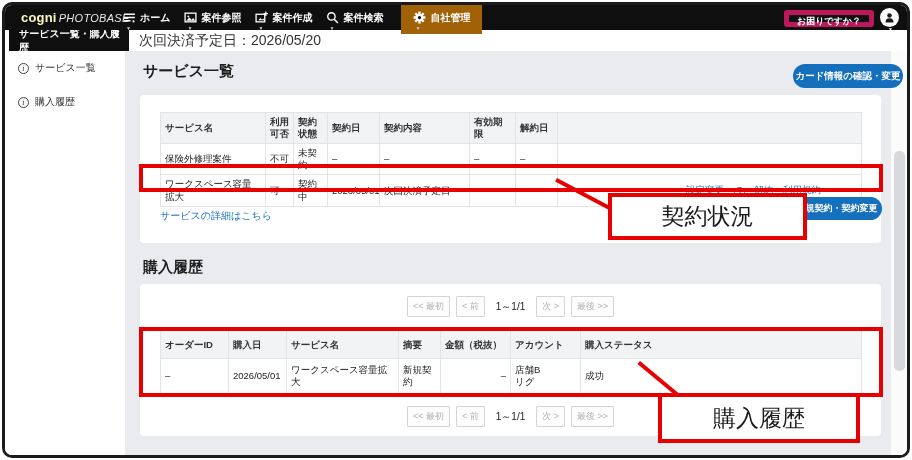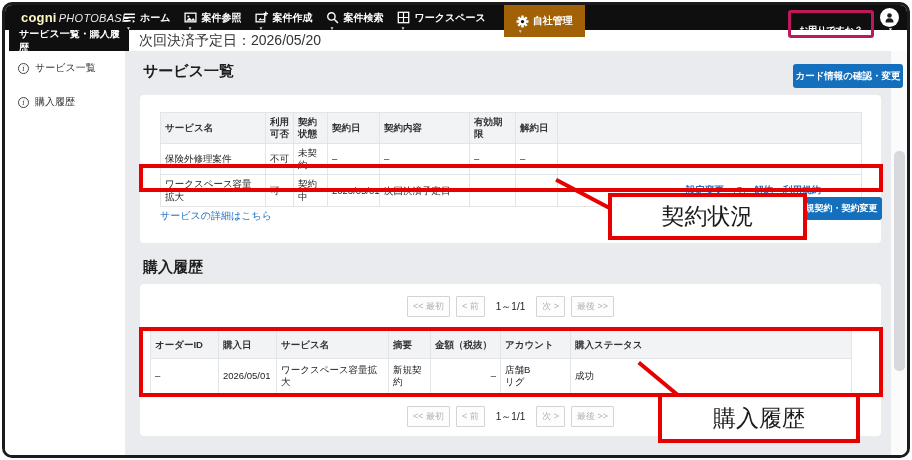--- a/index.html
+++ b/index.html
@@ -5,62 +5,62 @@
   * { margin:0; padding:0; box-sizing:border-box; }
   html,body { width:912px; height:460px; background:#fff; font-family:"Liberation Sans", sans-serif; }
   .canvas { position:relative; width:912px; height:460px; background:#fff; overflow:hidden; }
   .frame { position:absolute; inset:2px; border:3px solid #1b1b1b; border-radius:10px; background:#fff; overflow:hidden; }
 
   
   .topnav { position:absolute; left:0; top:0; right:0; height:25px; background:#0f0f0f; display:flex; align-items:stretch; z-index:3; overflow:visible; }
   .logo { display:flex; align-items:center; padding-left:16px; width:118px; cursor:pointer; }
   .logo-a { color:#fef9c3; font-weight:bold; font-size:13px; letter-spacing:.2px; }
   .logo-b { color:#e8e8e8; font-style:italic; font-size:11px; margin-left:2px; letter-spacing:.3px; }
-  .nav { display:flex; align-items:flex-start; gap:14px; }
+  .nav { display:flex; align-items:center; gap:14px; }
   .nav-item { position:relative; display:flex; align-items:center; gap:4px; color:#fff; font-size:10px; font-weight:bold; height:25px; cursor:pointer; }
   .nav-item.active { background:#a16207; height:32px; padding:0 12px; margin-left:4px; }
   .nav-caret { position:absolute; left:3px; bottom:-1px; font-size:5px; color:#cfcfcf; line-height:1; }
   .nav-item.active .nav-caret { left:14px; bottom:3px; }
   .nicon { display:inline-flex; width:13px; height:13px; }
   .nicon svg { width:13px; height:13px; }
-  .help-btn { position:absolute; right:33px; top:5px; height:17px; padding:11px 8px; background:transparent; border:3px solid #be185d; border-radius:3px; color:#fff; font-size:9px; font-weight:bold; font-family:"Liberation Sans",sans-serif; cursor:pointer; }
+  .help-btn { position:absolute; right:33px; top:5px; height:17px; padding:0 8px; background:transparent; border:5px solid #be185d; border-radius:3px; color:#fff; font-size:9px; font-weight:bold; font-family:"Liberation Sans",sans-serif; cursor:pointer; }
   .avatar { position:absolute; right:8px; top:3px; width:19px; height:19px; border-radius:50%; background:#fff; display:flex; align-items:center; justify-content:center; cursor:pointer; }
   .avatar svg { width:13px; height:13px; }
   .avatar-caret { position:absolute; right:14px; top:22px; font-size:5px; color:#fff; line-height:1; }
 
   
   .side-title { position:absolute; left:4px; top:25px; width:120px; height:21px; background:#0f0f0f; color:#fff; font-size:10px; font-weight:bold; display:flex; align-items:center; padding-left:10px; z-index:2; }
   .topbar-white { position:absolute; left:120px; top:25px; right:0; height:21px; background:#fff; display:flex; align-items:center; padding-left:14px; font-size:14px; color:#333; z-index:1; }
   .sidebar { position:absolute; left:0; top:46px; width:120px; bottom:0; background:#fff; z-index:1; }
   .side-item { display:flex; align-items:center; gap:6px; padding:10px 0 10px 13px; font-size:10px; color:#333; cursor:pointer; }
   .info-ic { display:inline-flex; align-items:center; justify-content:center; width:11px; height:11px; border:1px solid #444; border-radius:50%; font-size:7.5px; font-family:"DejaVu Serif",serif; font-style:italic; color:#444; flex:0 0 auto; }
 
   
   .main-bg { position:absolute; left:120px; top:46px; right:16px; bottom:0; background:#e9ebee; }
   .scroll-track { position:absolute; right:0; top:46px; width:16px; bottom:0; background:#fbfbfb; }
   .scroll-thumb { position:absolute; right:2px; top:100px; width:11px; height:220px; background:#d7d9dc; border-radius:5px; cursor:grab; }
 
   .h-section { position:absolute; font-size:15px; font-weight:bold; color:#1d1d1d; z-index:2; }
-  .btn-blue { position:absolute; background:#1470bd; color:#fff; border:none; border-radius:3px; font-weight:bold; font-family:"Liberation Sans",sans-serif; cursor:pointer; z-index:2; }
+  .btn-blue { position:absolute; background:#1470bd; color:#fff; border:none; border-radius:12px; font-weight:bold; font-family:"Liberation Sans",sans-serif; cursor:pointer; z-index:2; }
   .card { position:absolute; background:#fff; border-radius:4px; z-index:1; }
 
   table { border-collapse:collapse; table-layout:fixed; }
   th, td { border:1px solid #e2e4e7; text-align:left; vertical-align:middle; padding:3px 4px; }
   th { background:#f2f3f5; font-size:9.5px; font-weight:bold; color:#333; line-height:1.25; word-break:break-all; }
   td { font-size:9.5px; color:#222; line-height:1.3; }
   .tbl1 { position:absolute; left:20px; top:17px; width:701px; }
   .tbl1 th { height:28px; }
   .tbl1 td { height:25px; }
-  .tbl2 { position:absolute; left:10px; top:46px; width:701px; }
+  .tbl2 { position:absolute; left:20px; top:46px; width:701px; }
   .tbl2 th { height:28px; }
   .tbl2 td { height:35px; }
   .cell-right { text-align:right; }
   .link { color:#1a6fc4; font-size:9.5px; text-decoration:none; cursor:pointer; }
   .actions-cell { text-align:right; padding-right:40px; white-space:nowrap; }
-  .actions-cell .link { margin-left:7px;font-weight:bold; }
+  .actions-cell .link { margin-left:7px; }
   .q-ic { display:inline-flex; align-items:center; justify-content:center; width:11px; height:11px; border:1px solid #555; border-radius:50%; font-size:7.5px; color:#333; margin-left:7px; vertical-align:-2px; cursor:pointer; }
   .details-link { position:absolute; left:20px; top:114px; font-size:10px; }
   .acct-line { display:block; }
 
   .pag { position:absolute; left:0; width:741px; display:flex; align-items:center; justify-content:center; gap:6px; }
   .pag-btn { border:1px solid #d4d4d4; background:#fdfdfd; color:#b3b3b3; border-radius:1px; font-size:9px; padding:3px 5px; font-family:"Liberation Sans",sans-serif; cursor:pointer; }
   .pag-info { font-size:10px; color:#222; margin:0 5px; }
 
   
   .ann-rect { position:absolute; border:4px solid #e60000; z-index:5; pointer-events:none; }
@@ -112,30 +112,20 @@
           <span class="nav-caret">▼</span>
         </div>
         <div class="nav-item">
           <span class="nicon">
             <svg viewBox="0 0 12 12">
                 <circle cx="5" cy="5" r="3.4" stroke="#fff" stroke-width="1.3" fill="none"></circle>
                 <path d="M7.6 7.6L11 11" stroke="#fff" stroke-width="1.4"></path>
               </svg>
           </span>
           <span>案件検索</span>
-          <span class="nav-caret">▼</span>
-        </div>
-        <div class="nav-item">
-          <span class="nicon">
-            <svg viewBox="0 0 12 12">
-                <rect x="1.2" y="1.2" width="9.6" height="9.6" stroke="#fff" stroke-width="1.2" fill="none"></rect>
-                <path d="M6 1.2v9.6M1.2 6h9.6" stroke="#fff" stroke-width="1.1"></path>
-              </svg>
-          </span>
-          <span>ワークスペース</span>
           <span class="nav-caret">▼</span>
         </div>
         <div class="nav-item active">
           <span class="nicon">
             <svg viewBox="0 0 12 12">
                 <g stroke="#fff" stroke-width="2.2">
                   <path d="M6 0.5v11M0.5 6h11M2.1 2.1l7.8 7.8M9.9 2.1l-7.8 7.8"></path>
                 </g>
                 <circle cx="6" cy="6" r="3.6" fill="#fff"></circle>
                 <circle cx="6" cy="6" r="1.5" fill="#0f0f0f"></circle>

